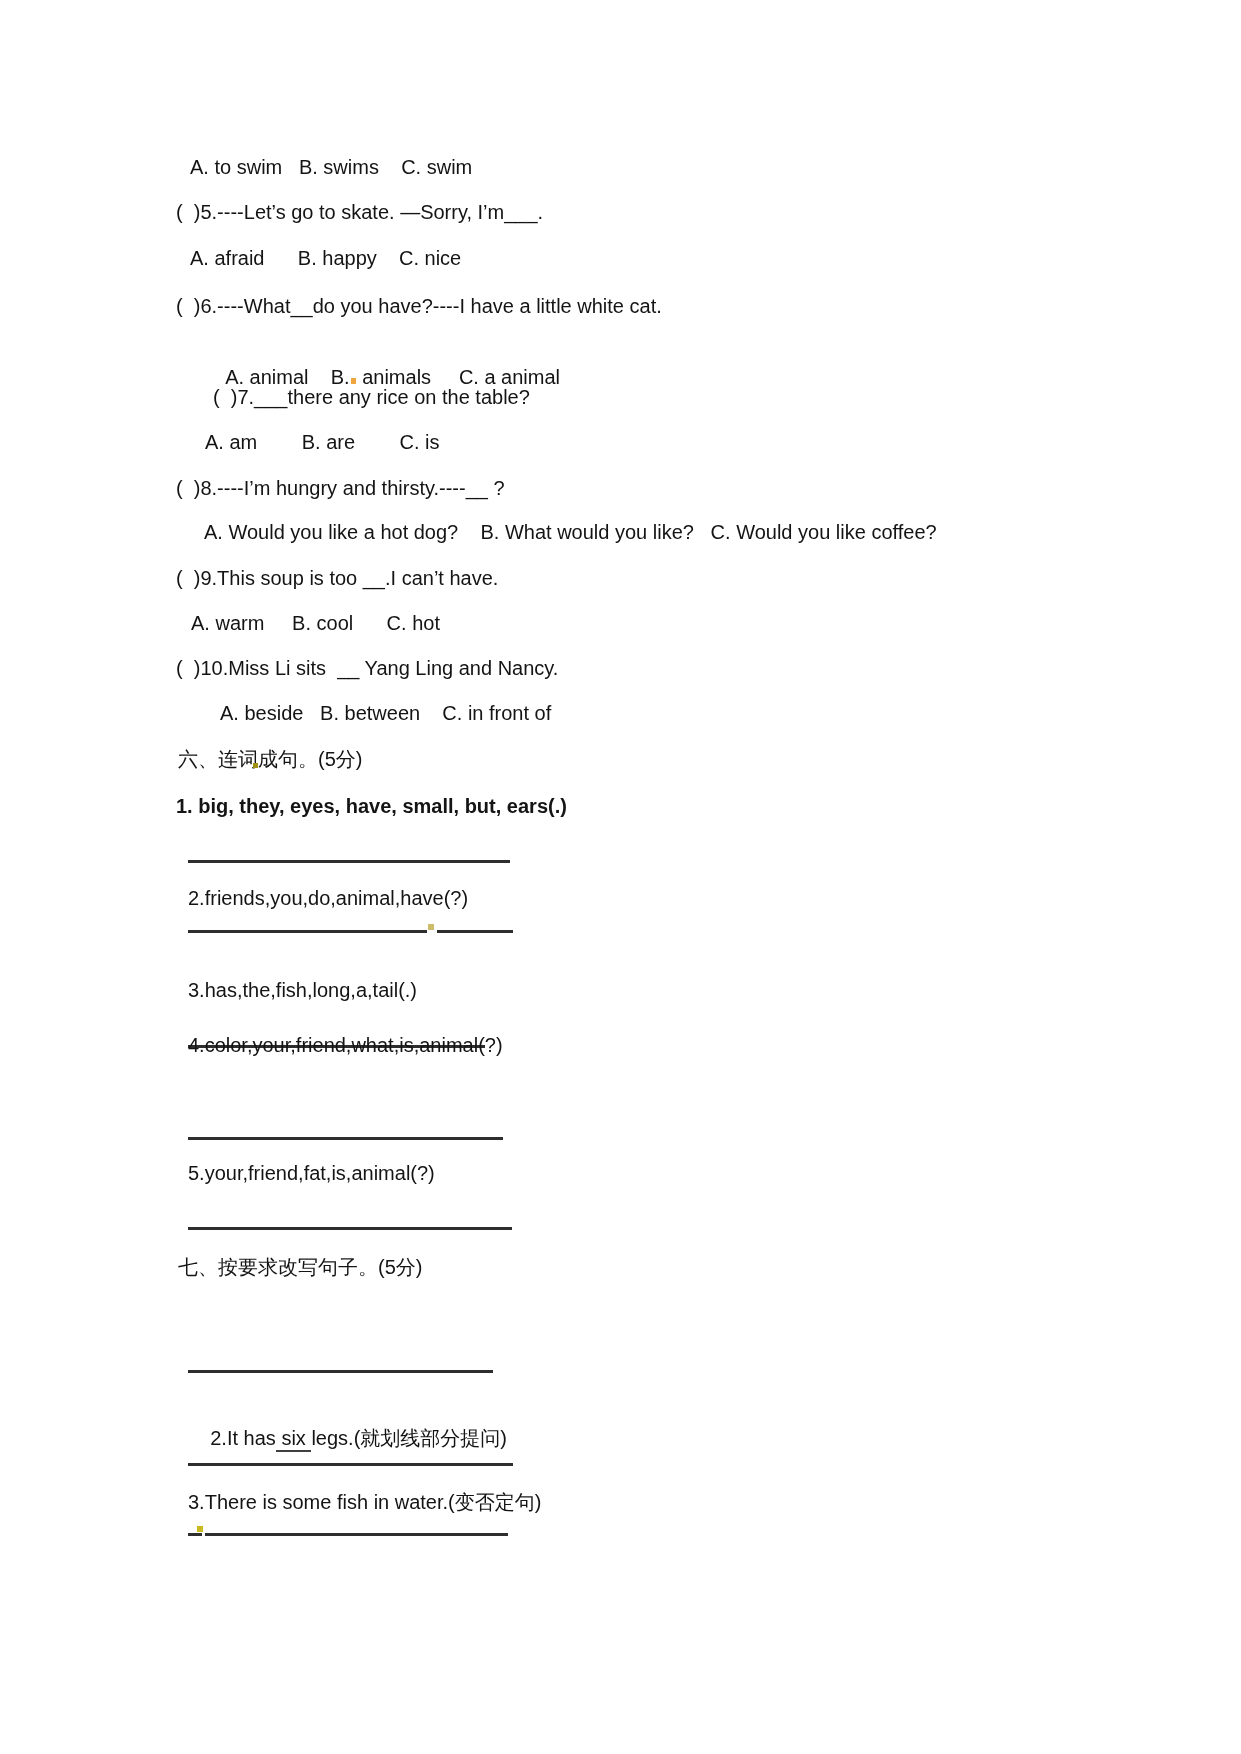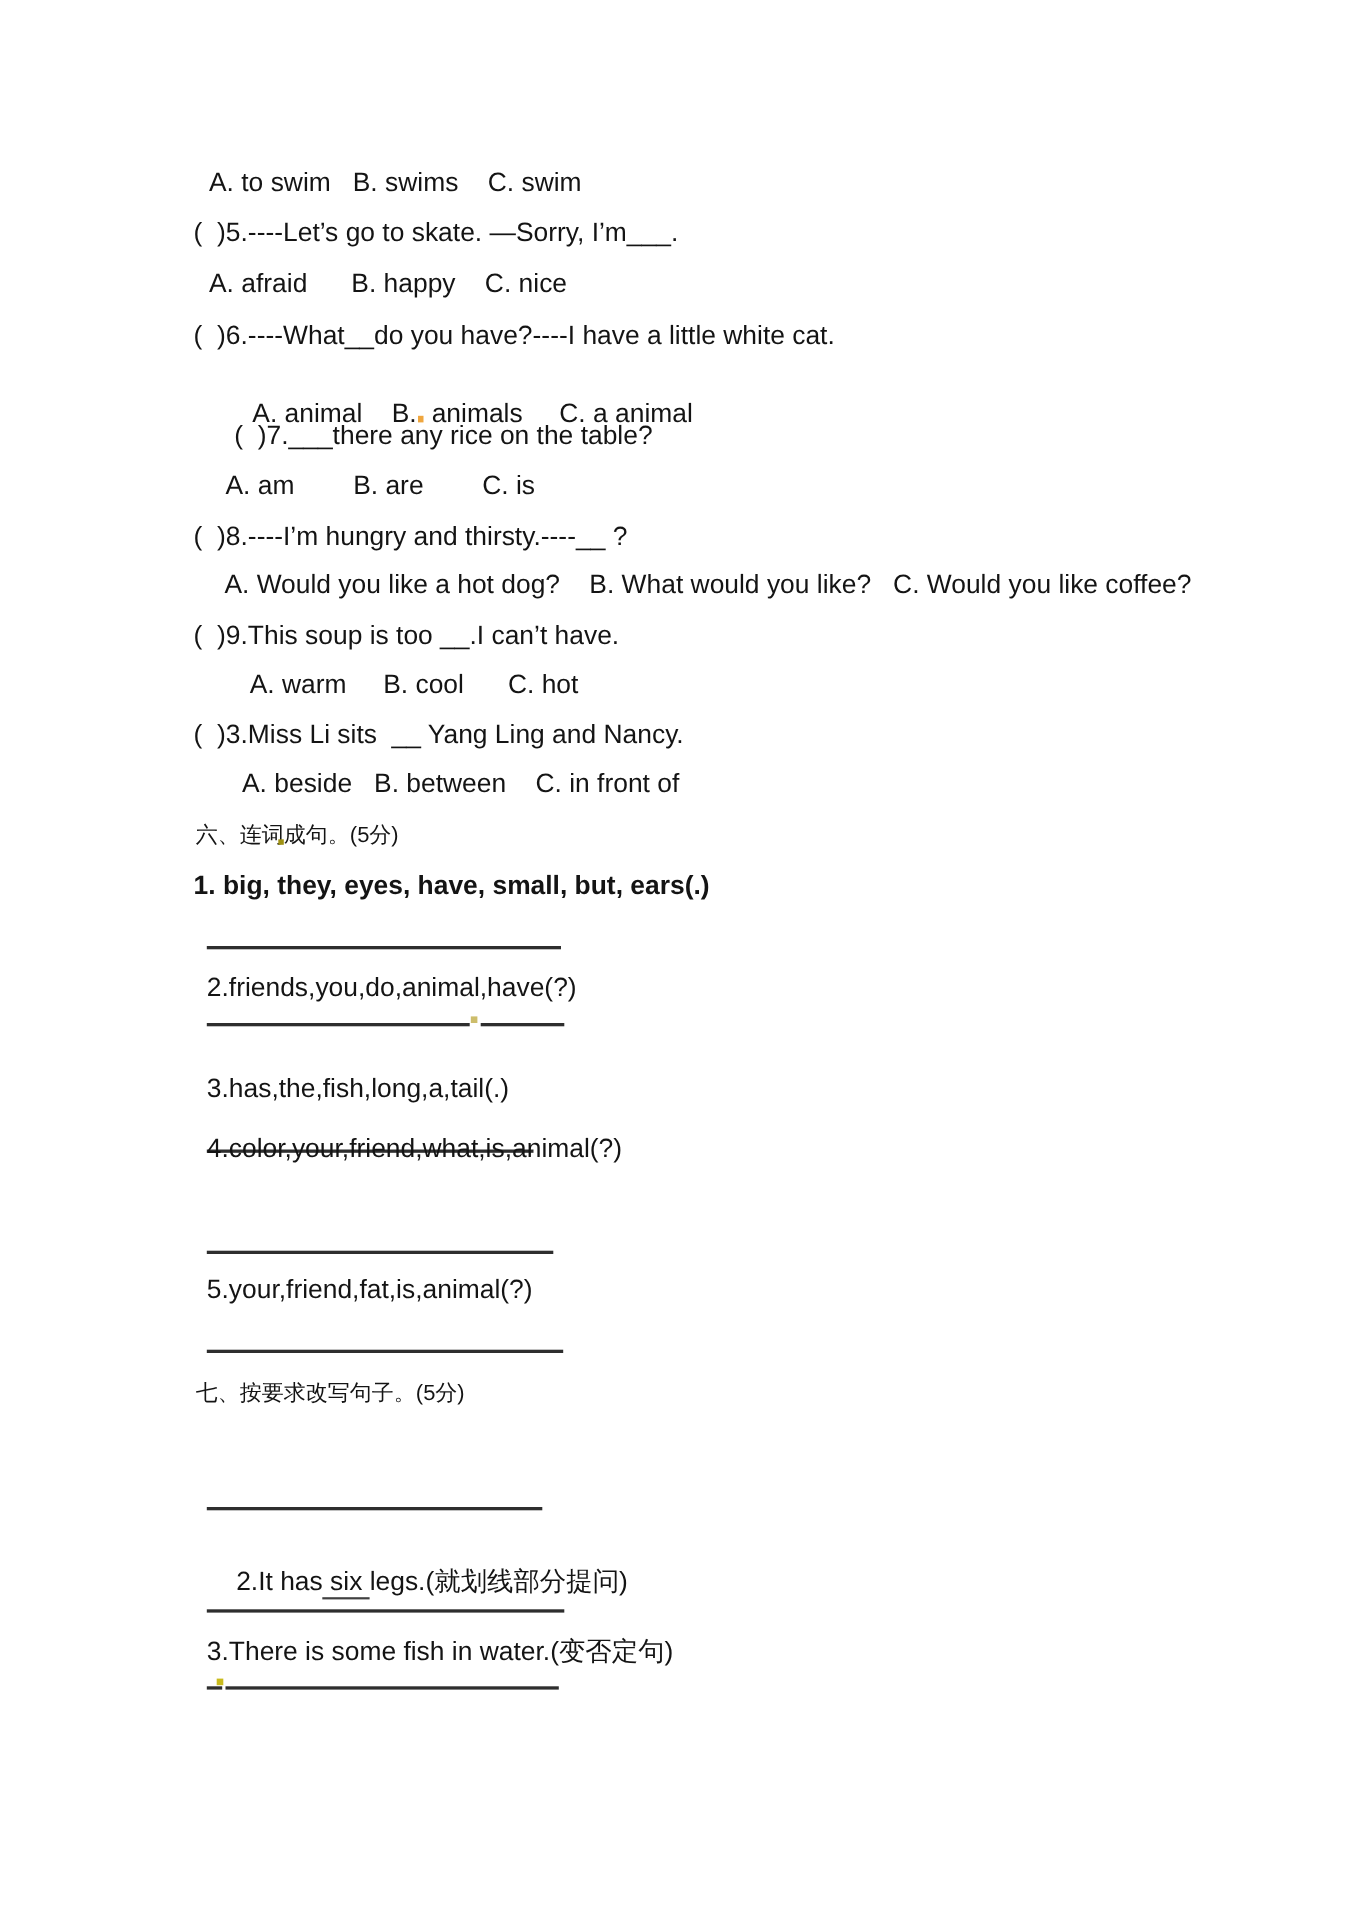--- a/index.html
+++ b/index.html
@@ -7,21 +7,21 @@
     position:relative;
     width:1241px;height:1754px;
     background:#ffffff;
     font-family:"Liberation Sans", sans-serif;
     color:#141414;
     overflow:hidden;
   }
   .t{
     position:absolute;
     white-space:pre;
-    font-size:24px;
+    font-size:20px;
     line-height:26px;
     color:#141414;
   }
   .heading{font-size:20px;}
   .blank-line{
     position:absolute;
     height:3px;
     background:#2e2e2e;
   }
   .dot{position:absolute;}
@@ -47,22 +47,22 @@
   <div class="t" style="top:245px;left:190px;">A. afraid      B. happy    C. nice</div>
   <div class="t" style="top:293px;left:176px;">(  )6.----What__do you have?----I have a little white cat.</div>
   <div class="t" style="top:338px;left:204px;">
     <span>A. animal    B.</span><span class="inline-dot" style="background: rgb(239, 166, 62);"></span><span> animals     C. a animal</span>
   </div>
   <div class="t" style="top:384px;left:176px;margin-left:37px;">(  )7.___there any rice on the table?</div>
   <div class="t" style="top:429px;left:205px;">A. am        B. are        C. is</div>
   <div class="t" style="top:475px;left:176px;">(  )8.----I’m hungry and thirsty.----__ ?</div>
   <div class="t" style="top:519px;left:204px;">A. Would you like a hot dog?    B. What would you like?   C. Would you like coffee?</div>
   <div class="t" style="top:565px;left:176px;">(  )9.This soup is too __.I can’t have.</div>
-  <div class="t" style="top:610px;left:191px;margin-left:36px;">A. warm     B. cool      C. hot</div>
-  <div class="t" style="top:655px;left:176px;">(  )3.Miss Li sits  __ Yang Ling and Nancy.</div>
+  <div class="t" style="top:610px;left:191px;">A. warm     B. cool      C. hot</div>
+  <div class="t" style="top:655px;left:176px;">(  )10.Miss Li sits  __ Yang Ling and Nancy.</div>
   <div class="t" style="top:700px;left:204px;margin-left:16px;">A. beside   B. between    C. in front of</div>
 
   <div class="t heading" style="top:746px;left:178px;">六、连词成句。(5分)</div>
   <div class="dot" style="left: 253px; top: 763px; width: 5px; height: 5px; background: rgb(158, 145, 19);"></div>
 
   <div class="t" style="top:793px;left:176px;font-weight:bold;">1. big, they, eyes, have, small, but, ears(.)</div>
   <div class="blank-line" style="top:860px;left:188px;width:322px;"></div>
 
   <div class="t" style="top:885px;left:188px;">2.friends,you,do,animal,have(?)</div>
   <div class="blank-line" style="top:930px;left:188px;width:239px;"></div>

